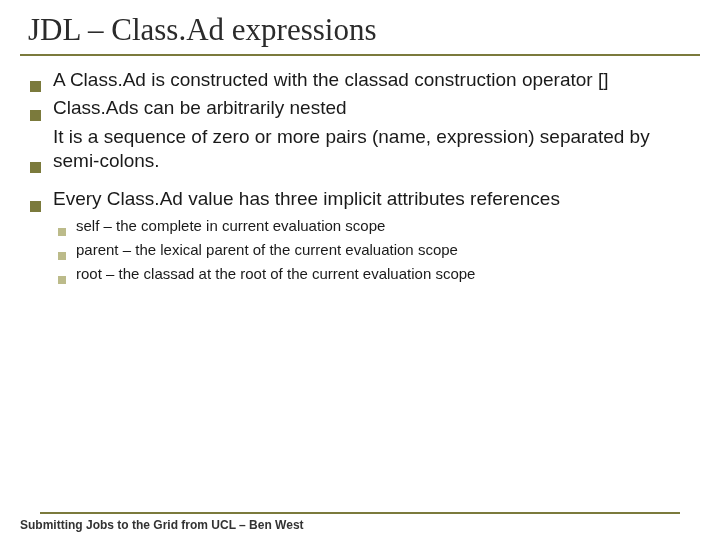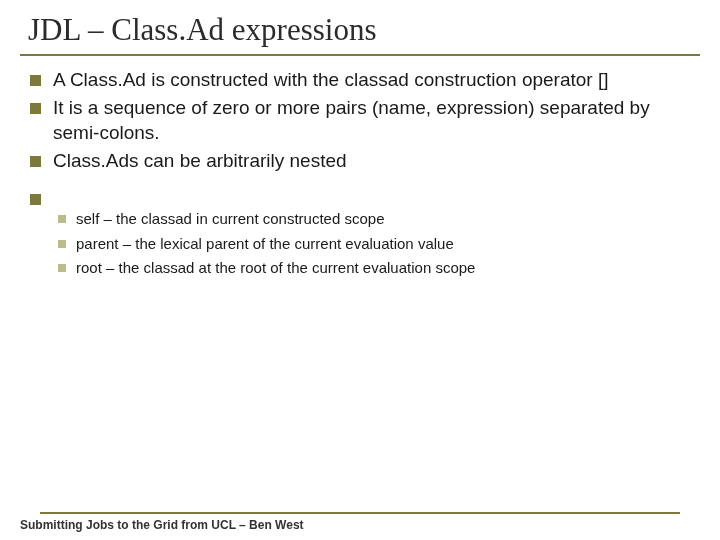--- a/index.html
+++ b/index.html
@@ -28,21 +28,21 @@
     background: #7b7a3c;
     margin: 0 20px;
   }
   .rule-top { margin-top: 4px; }
   .rule-bottom { position: absolute; left: 20px; right: 20px; bottom: 26px; height: 2px; }
   .content {
     padding: 12px 24px 0 30px;
   }
   .row {
     display: flex;
-    align-items: flex-start;
+    align-items: flex-end;
     margin-bottom: 4px;
   }
   .b1 {
     width: 11px;
     height: 11px;
     background: #7b7a3c;
     margin-top: 7px;
     margin-right: 12px;
     flex-shrink: 0;
   }
@@ -84,43 +84,44 @@
 
   <div class="content">
 
     <div class="row">
       <div class="b1"></div>
       <div class="t1">A Class.Ad is constructed with the classad construction operator []</div>
     </div>
 
     <div class="row">
       <div class="b1"></div>
-      <div class="t1">It is a sequence of zero or more pairs (name, expression) separated by semi-colons.</div>
+      <div class="t1">Class.Ads can be arbitrarily nested</div>
     </div>
 
     <div class="row">
       <div class="b1"></div>
-      <div class="t1">Class.Ads can be arbitrarily nested</div>
+      <div class="t1">It is a sequence of zero or more pairs (name, expression) separated by semi-colons.</div>
     </div>
 
 
     <div class="gap"></div>
 
     <div class="row">
       <div class="b1"></div>
+      <div class="t1">Every Class.Ad value has three implicit attributes references</div>
     </div>
 
     <div class="row">
       <div class="b2"></div>
-      <div class="t2">self – the classad in current constructed scope</div>
+      <div class="t2">self – the complete in current evaluation scope</div>
     </div>
 
     <div class="row">
       <div class="b2"></div>
-      <div class="t2">parent – the lexical parent of the current evaluation value</div>
+      <div class="t2">parent – the lexical parent of the current evaluation scope</div>
     </div>
 
     <div class="row">
       <div class="b2"></div>
       <div class="t2">root – the classad at the root of the current evaluation scope</div>
     </div>
 
     <div class="gap"></div>
 
 

